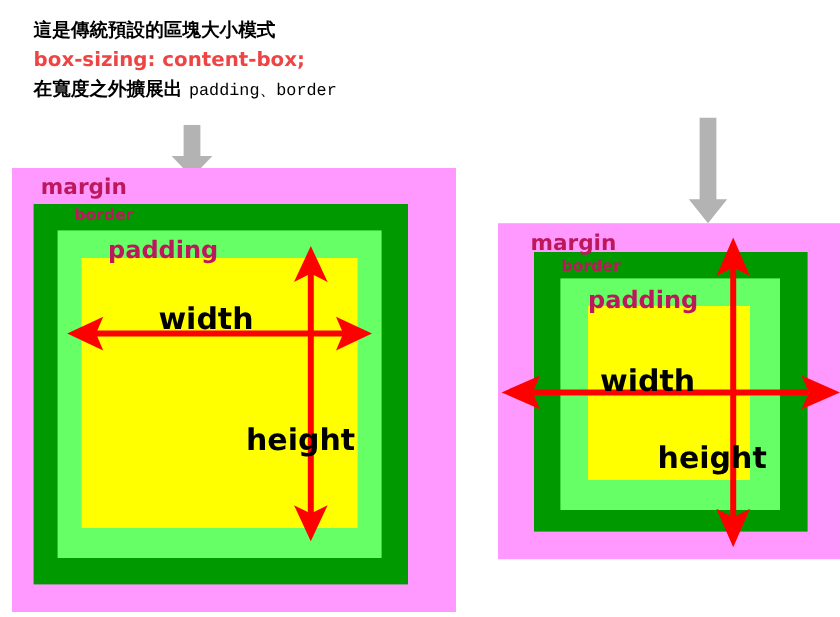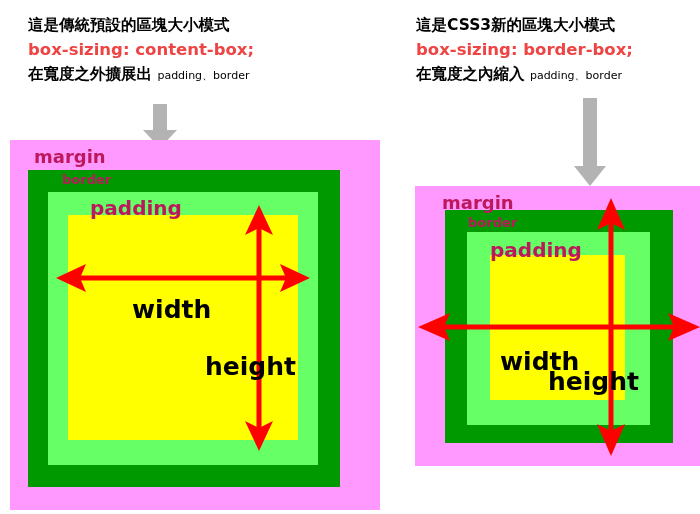--- a/index.html
+++ b/index.html
@@ -10,40 +10,40 @@
   .stage{position:absolute;left:0;top:0;width:700px;height:514px;padding-left:12px;}
 
   
   .caption{position:absolute;line-height:1.0;}
   #caption-left{left:28px;top:18px;}
   #caption-right{left:416px;top:18px;}
   .cap-line{white-space:nowrap;color:#000000;}
   .cap-line.l1{font-size:15.5px;font-weight:bold;letter-spacing:0px;margin-bottom:8px;}
   .cap-line.l2{font-size:16.5px;font-weight:bold;color:#ef4444;margin-bottom:9px;}
   .cap-line.l3{font-size:15.5px;font-weight:bold;margin-bottom:0;}
-  .cap-line.l3 .mono{font-weight:normal;font-size:11px;}
+  .cap-line.l3 .mono{font-weight:normal;font-size:14px;font-family:Liberation Mono, monospace;}
 
   
   .gray-arrow{position:absolute;}
   #gray-arrow-left{left:140px;top:104px;}
   #gray-arrow-right{left:572px;top:98px;}
 
   
   .bm-margin{position:absolute;background:#ff99ff;}
   .bm-border{position:absolute;background:#009900;}
   .bm-padding{position:absolute;background:#66ff66;}
   .bm-content{position:absolute;background:#ffff00;}
 
   .bm-label{position:absolute;color:#be185d;font-weight:bold;white-space:nowrap;}
   .lbl-margin{font-size:18px;}
   .lbl-border{font-size:13px;}
   .lbl-padding{font-size:20px;}
 
   .dim-label{position:absolute;color:#000000;font-weight:bold;white-space:nowrap;}
-  .dim-width{font-size:25px;margin-top:44px;}
+  .dim-width{font-size:25px;}
   .dim-height{font-size:25px;}
 
   .arrow-svg{position:absolute;overflow:visible;}
 
   
   #diagram-left .bm-margin{left:10px;top:140px;width:370px;height:370px;}
   #diagram-left .bm-border{left:28px;top:170px;width:312px;height:317px;}
   #diagram-left .bm-padding{left:48px;top:192px;width:270px;height:273px;}
   #diagram-left .bm-content{left:68px;top:215px;width:230px;height:225px;}
   #diagram-left .lbl-margin{left:34px;top:146px;}
@@ -74,28 +74,20 @@
     <div class="cap-line l3">
       <span>在寬度之外擴展出</span>
       <span class="mono">padding、border</span>
     </div>
   </div>
 
   <svg class="gray-arrow" id="gray-arrow-left" width="40" height="44" viewBox="0 0 40 44">
     <polygon points="13,0 27,0 27,26 37,26 20,44 3,26 13,26" fill="#b3b3b3"></polygon>
   </svg>
 
-  <div class="caption" id="caption-right">
-    <div class="cap-line l1">這是CSS3新的區塊大小模式</div>
-    <div class="cap-line l2">box-sizing: border-box;</div>
-    <div class="cap-line l3">
-      <span>在寬度之內縮入</span>
-      <span class="mono">padding、border</span>
-    </div>
-  </div>
 
   <svg class="gray-arrow" id="gray-arrow-right" width="36" height="88" viewBox="0 0 36 88">
     <polygon points="11,0 25,0 25,68 34,68 18,88 2,68 11,68" fill="#b3b3b3"></polygon>
   </svg>
 
   <div id="diagram-left">
     <div class="bm-margin"></div>
     <div class="bm-border"></div>
     <div class="bm-padding"></div>
     <div class="bm-content"></div>

